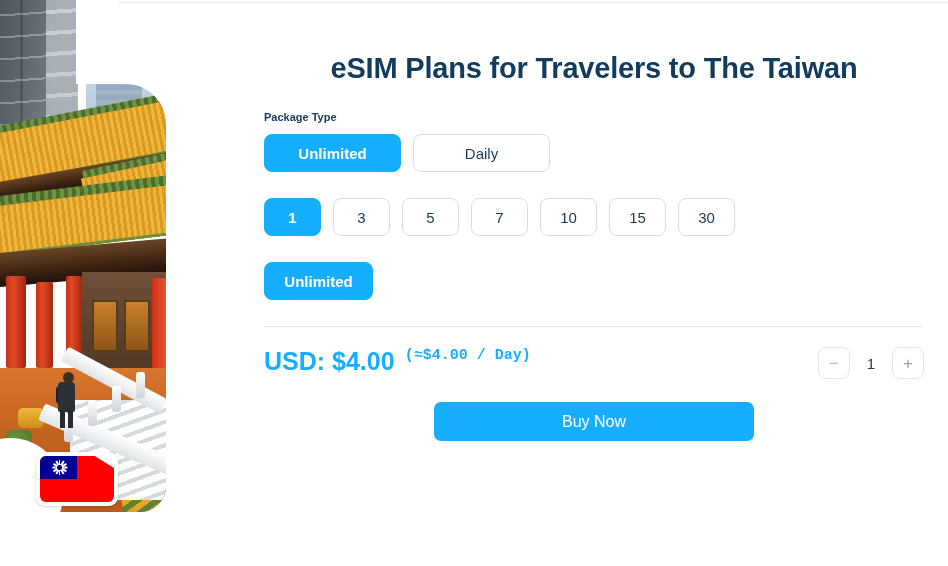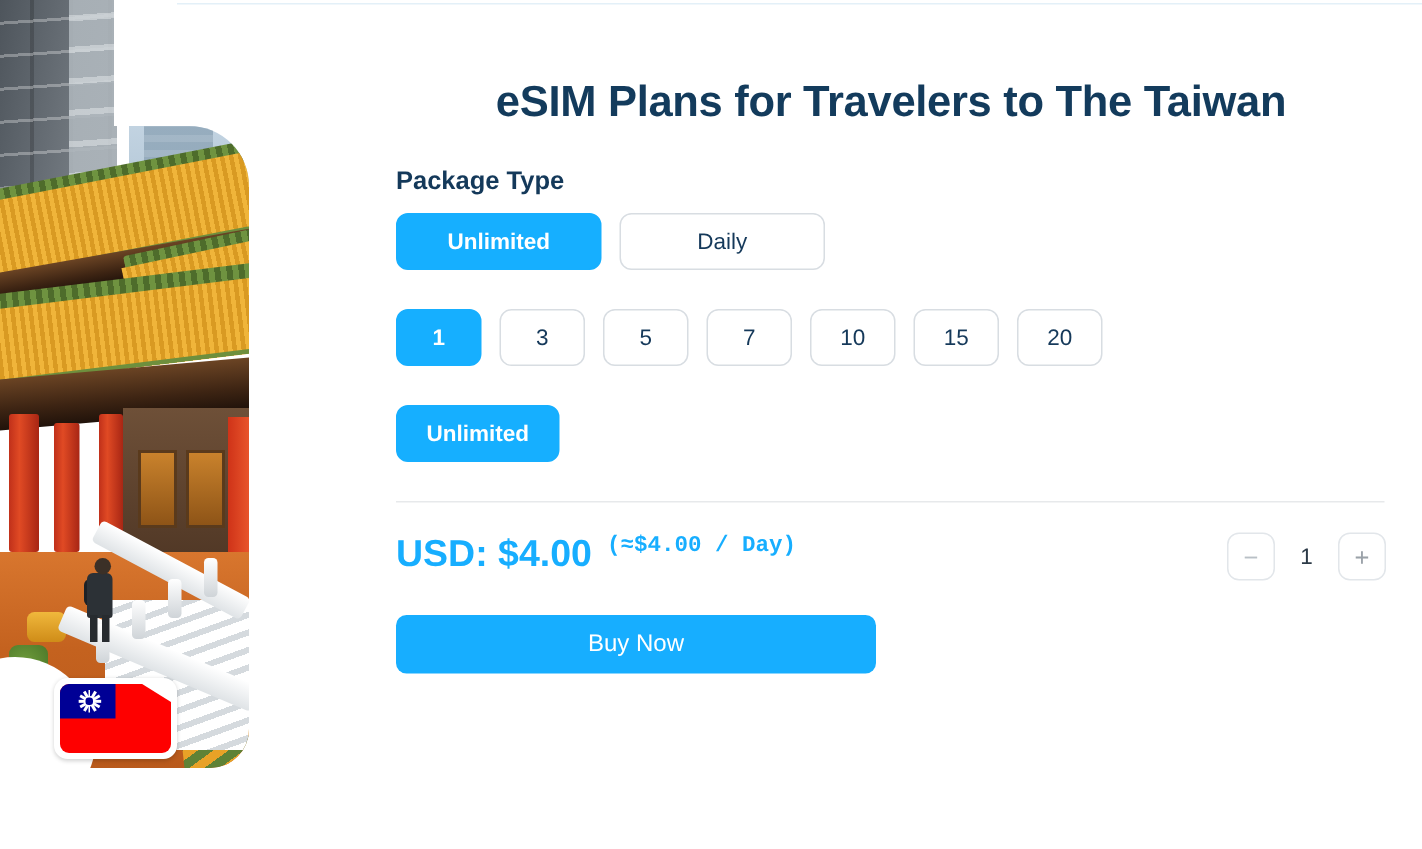--- a/index.html
+++ b/index.html
@@ -232,21 +232,21 @@
     padding-top: 52px;
     font-size: 29px;
     font-weight: 700;
     color: #133b5c;
     text-align: center;
     letter-spacing: -0.2px;
   }
 
   .group { margin-top: 26px; }
   .group-label {
-    font-size: 17px;
+    font-size: 11px;
     font-weight: 700;
     color: #14395a;
     margin-bottom: 11px;
   }
 
   .opt-row { display: flex; flex-wrap: wrap; gap: 12px; }
 
   .chip {
     border: 1px solid #d8dde2;
     background: #ffffff;
@@ -317,21 +317,21 @@
     user-select: none;
   }
   .step-btn.plus { color: #9aa1a8; }
   .step-val {
     font-size: 15px;
     color: #2c3a47;
     min-width: 10px;
     text-align: center;
   }
 
-  .buy-row { display: flex; justify-content: flex-start; margin-top: 23px; }
+  .buy-row { display: flex; justify-content: center; margin-top: 23px; }
   .buy-btn {
     width: 320px; height: 39px;
     background: #17aeff;
     color: #ffffff;
     border: none;
     border-radius: 7px;
     font-size: 16px;
     font-family: "Liberation Sans", sans-serif;
     cursor: pointer;
   }
@@ -446,21 +446,21 @@
         <div class="chip sq">
           <span>7</span>
         </div>
         <div class="chip sq">
           <span>10</span>
         </div>
         <div class="chip sq">
           <span>15</span>
         </div>
         <div class="chip sq">
-          <span>20</span>
+          <span>30</span>
         </div>
       </div>
     </div>
 
     <div class="group">
       <div class="opt-row">
         <div class="chip data active">
           <span>Unlimited</span>
         </div>
       </div>

